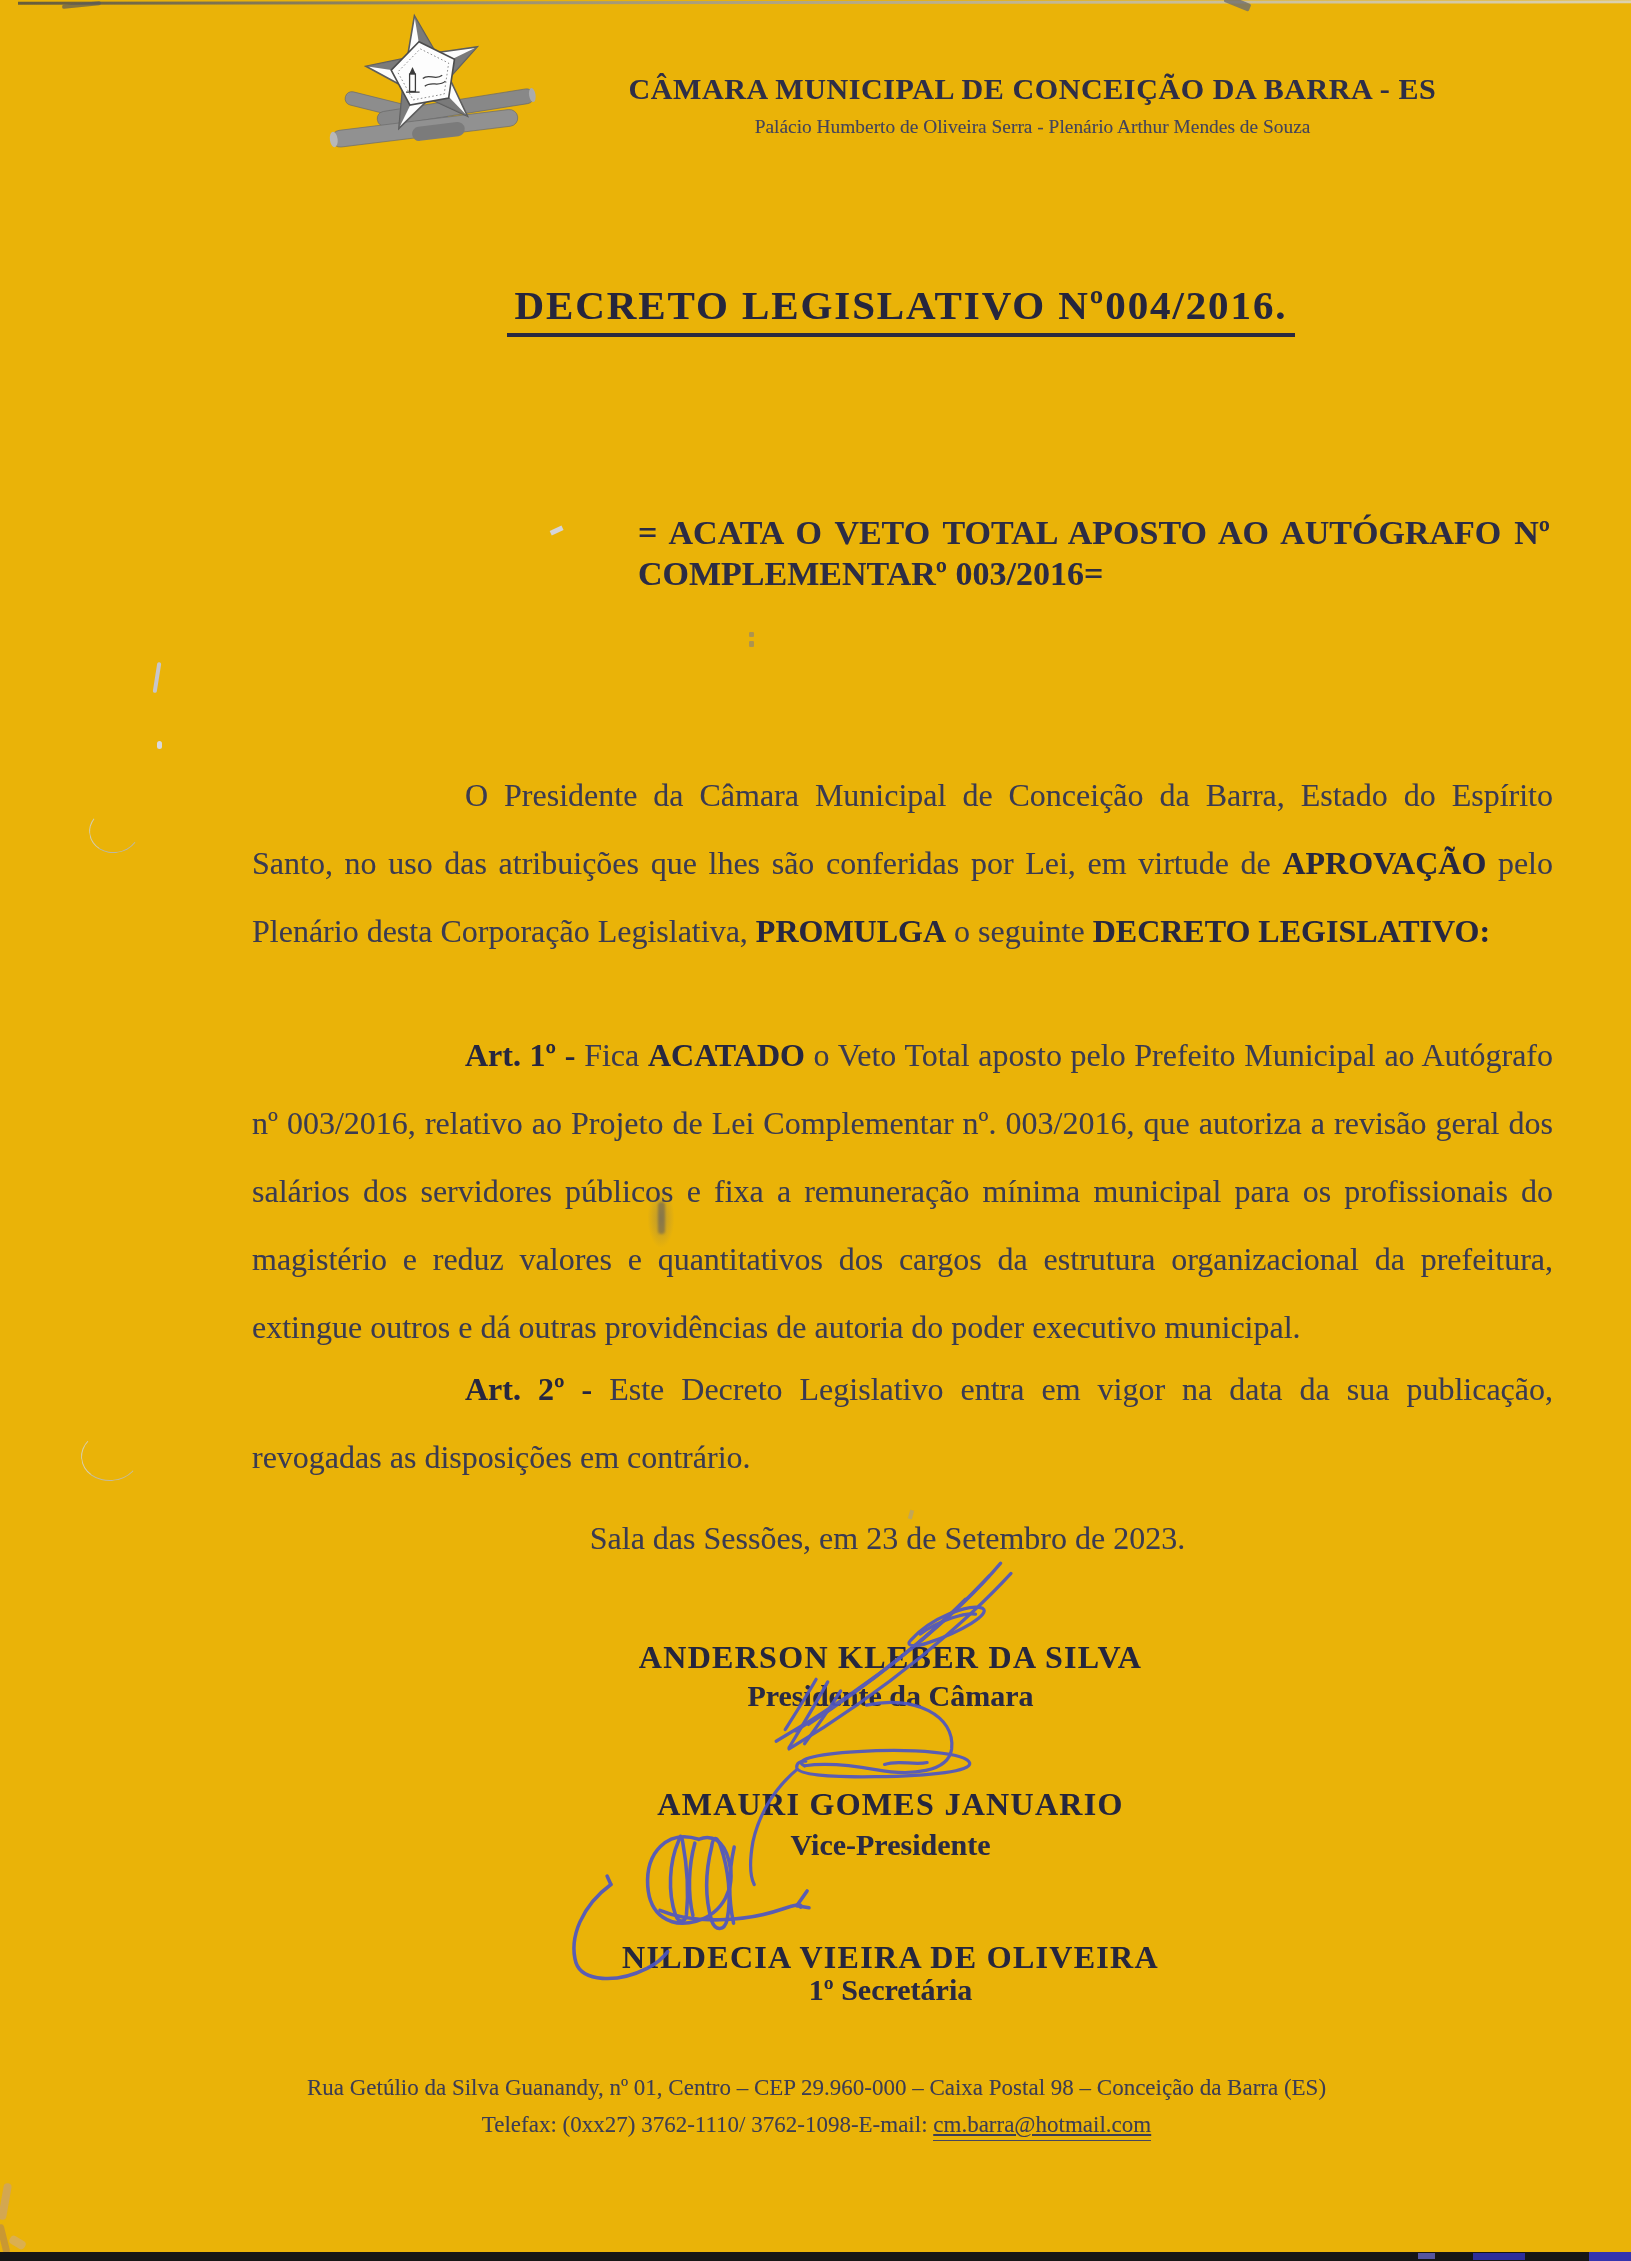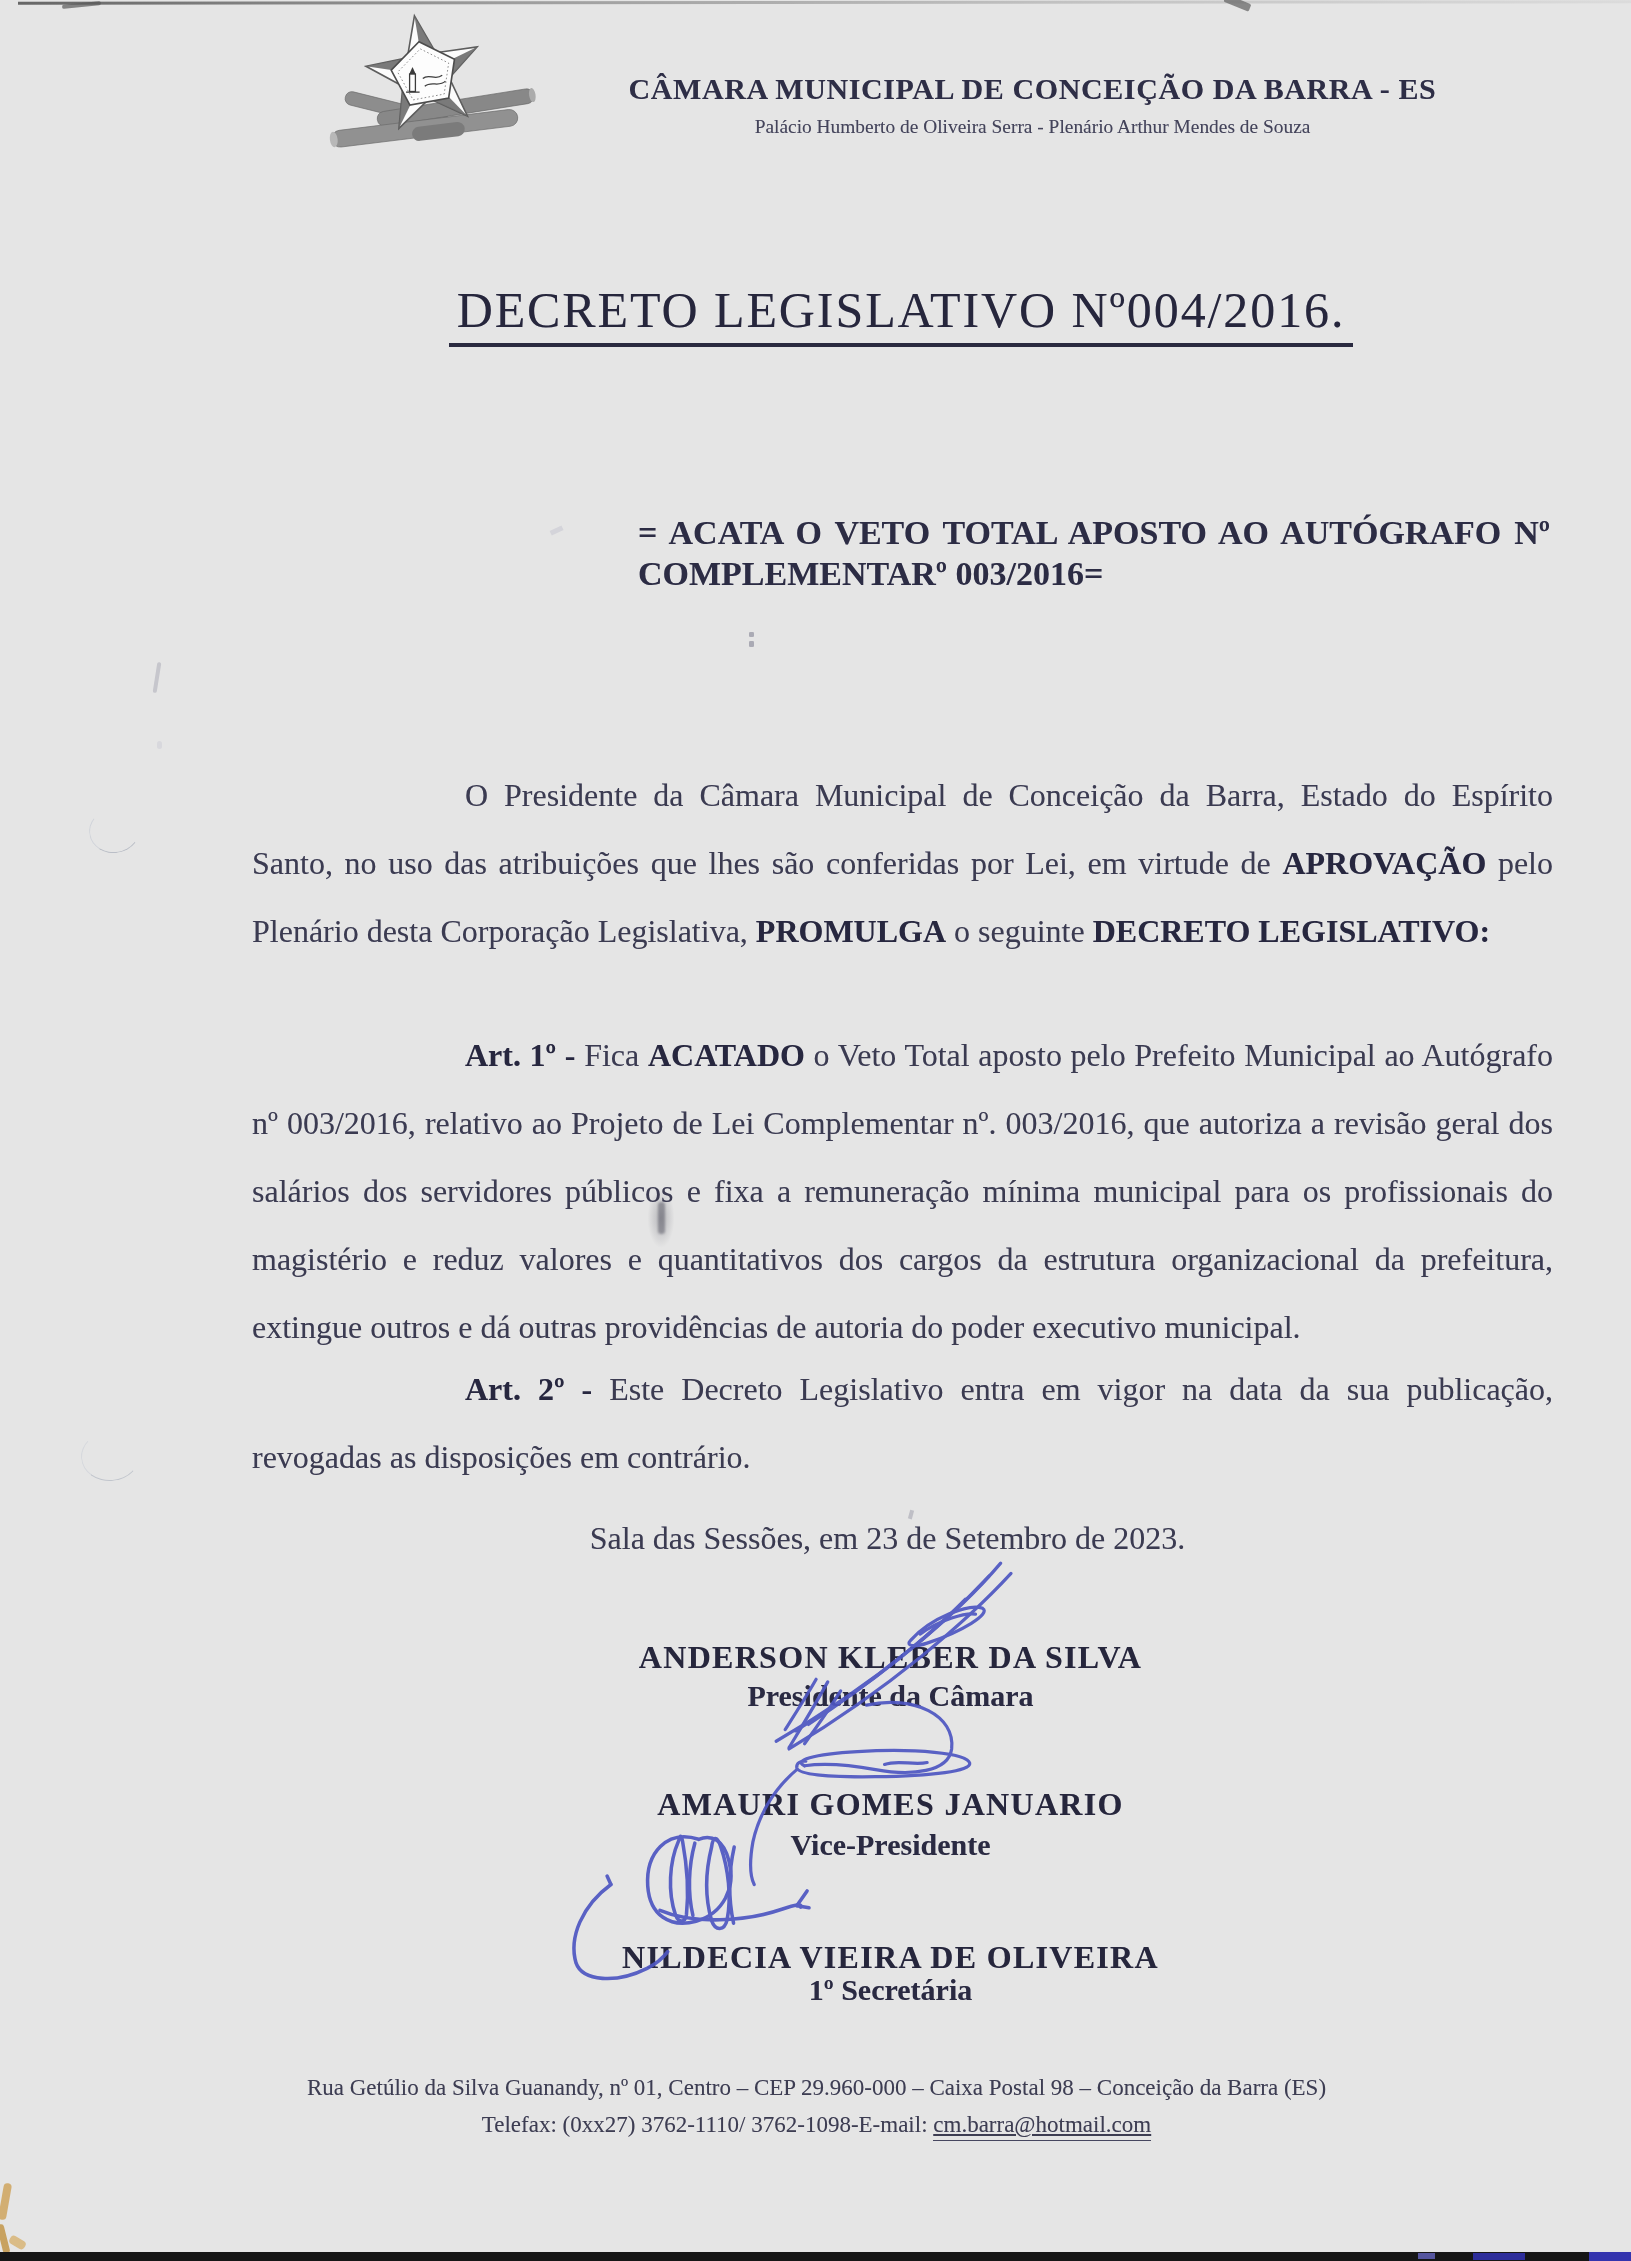--- a/index.html
+++ b/index.html
@@ -1,29 +1,29 @@
 <!DOCTYPE html>
 <html style="font-size:10.3px"><head>
 <meta charset="utf-8">
 <style>
   html,body{margin:0;padding:0;background:#777;}
-  .page{position:relative;width:1631px;height:2261px;background:#e5e5e5;overflow:hidden;
+  .page{position:relative;width:1631px;height:2261px;background:#eab308;overflow:hidden;
         font-family:"Liberation Serif","DejaVu Serif",serif;color:#3a3a4e;
         text-shadow:0 0 0.6px rgba(70,70,110,.30);}
   .abs{position:absolute;}
 
   
   .org{left:581px;top:72px;width:903px;text-align:center;font-weight:bold;
        font-size:30px;letter-spacing:0.6px;color:#2e2e46;}
   .org-sub{left:581px;top:116px;width:903px;text-align:center;font-size:19.4px;color:#44445a;}
   .logo{left:315px;top:10.3px;width:226px;height:152px;}
 
   
   .doc-title{left:252px;top:281px;width:1298px;text-align:center;}
-  .doc-title span{display:inline-block;font-weight:normal;font-size:50px;letter-spacing:1.9px;
+  .doc-title span{display:inline-block;font-weight:bold;font-size:41px;letter-spacing:1.9px;
        color:#26263c;border-bottom:4.5px solid #2a2a40;padding:0 7.7px 3.9px 7.7px;}
 
   
   .summary{left:638px;top:505px;width:912px;font-weight:bold;font-size:34px;color:#2c2c44;margin-top:9px;}
   .summary .jl{text-align:justify;text-align-last:justify;height:41px;line-height:37px;overflow:visible;}
   .summary .jlast{text-align:left;text-align-last:left;}
 
   
   .para{left:252px;width:1301px;font-size:32px;line-height:68px;text-align:justify;
         text-indent:213px;color:#3b3b51;}

